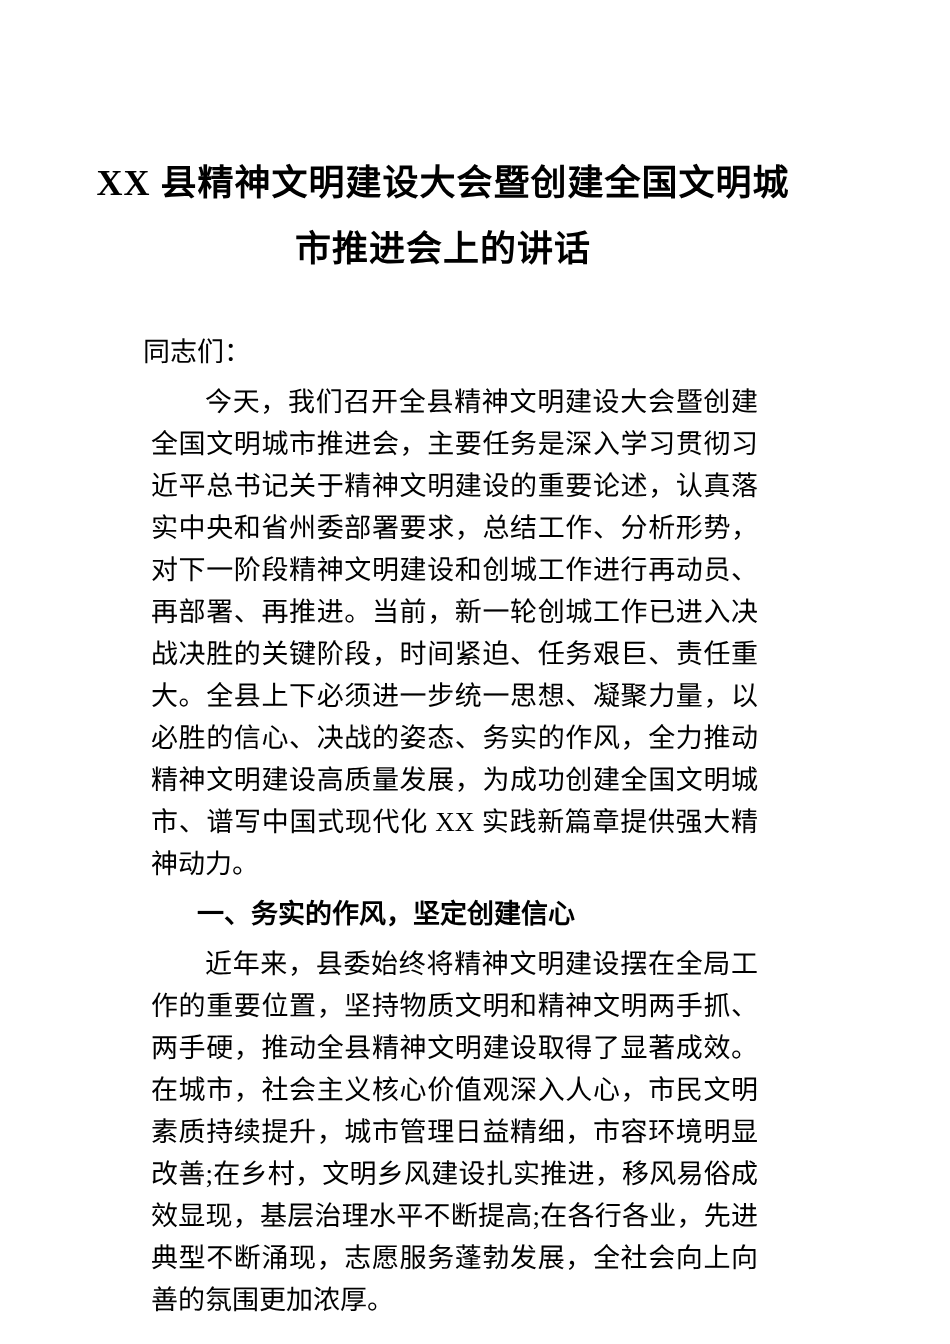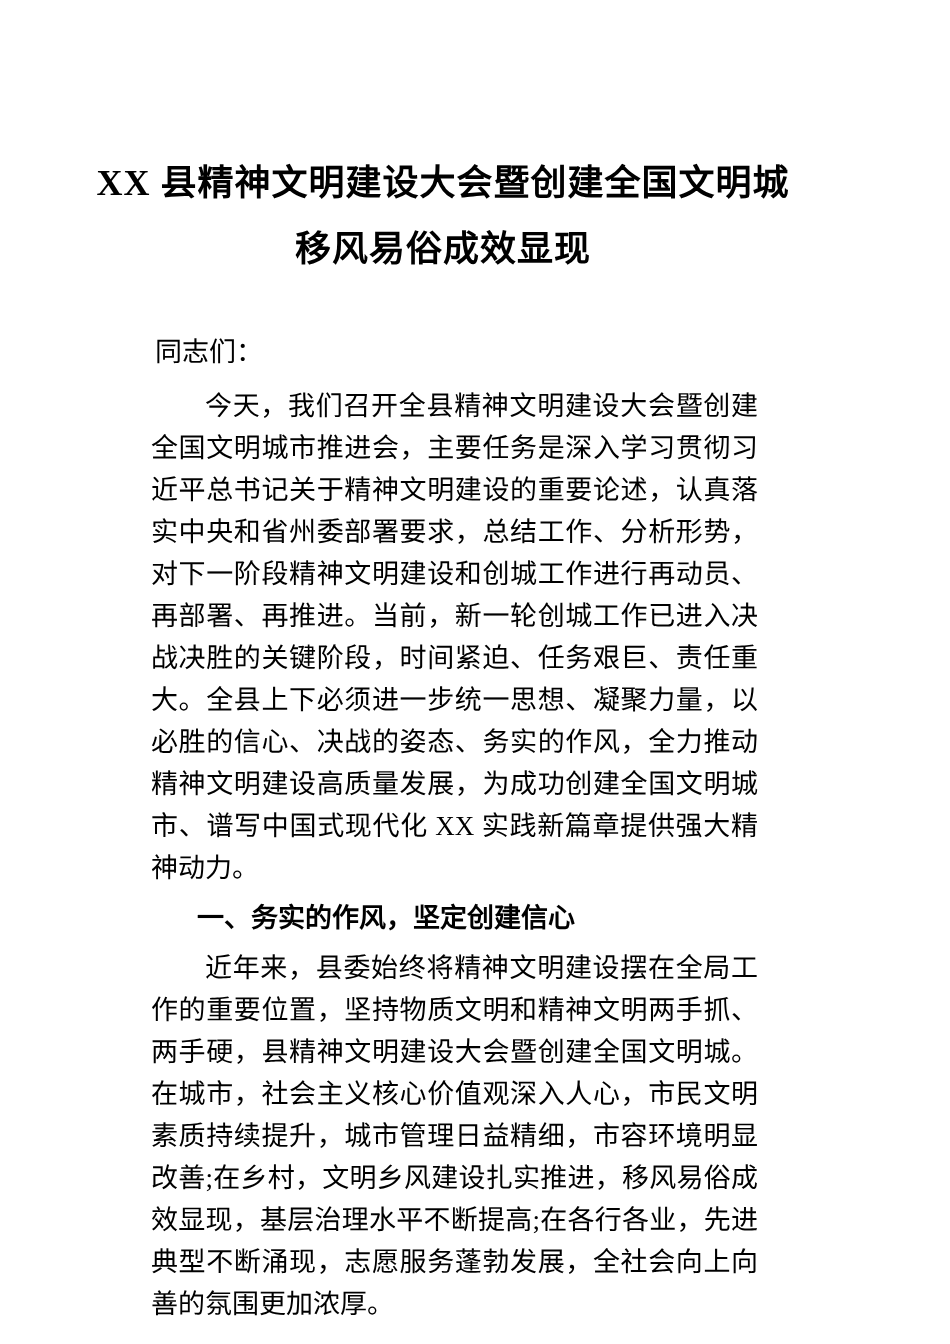--- a/index.html
+++ b/index.html
@@ -29,21 +29,21 @@
     display: block;
   }
   .doc-body {
     margin: 49px 120px 0 143px;
     font-family: "Liberation Serif", "DejaVu Serif", serif;
     font-size: 27px;
     line-height: 42px;
     text-align: justify;
   }
   .salutation {
-    margin: 12px;
+    margin: 0;
     text-indent: 0;
   }
   .para {
     margin: 8px;
     text-indent: 2em;
   }
   .section-heading {
     margin: 0;
     font-family: "Liberation Sans", "DejaVu Sans", sans-serif;
     font-size: 27px;
@@ -51,25 +51,25 @@
     line-height: 42px;
     text-indent: 2em;
   }
 </style>
 </head>
 <body>
 
 <div class="page">
   <h1 class="doc-title">
     <span class="title-line">XX 县精神文明建设大会暨创建全国文明城</span>
-    <span class="title-line">移风易俗成效显现</span>
+    <span class="title-line">市推进会上的讲话</span>
   </h1>
 
   <div class="doc-body">
     <p class="salutation">同志们：</p>
 
     <p class="para">今天，我们召开全县精神文明建设大会暨创建全国文明城市推进会，主要任务是深入学习贯彻习近平总书记关于精神文明建设的重要论述，认真落实中央和省州委部署要求，总结工作、分析形势，对下一阶段精神文明建设和创城工作进行再动员、再部署、再推进。当前，新一轮创城工作已进入决战决胜的关键阶段，时间紧迫、任务艰巨、责任重大。全县上下必须进一步统一思想、凝聚力量，以必胜的信心、决战的姿态、务实的作风，全力推动精神文明建设高质量发展，为成功创建全国文明城市、谱写中国式现代化 XX 实践新篇章提供强大精神动力。</p>
 
     <h2 class="section-heading">一、务实的作风，坚定创建信心</h2>
 
-    <p class="para">近年来，县委始终将精神文明建设摆在全局工作的重要位置，坚持物质文明和精神文明两手抓、两手硬，县精神文明建设大会暨创建全国文明城。在城市，社会主义核心价值观深入人心，市民文明素质持续提升，城市管理日益精细，市容环境明显改善;在乡村，文明乡风建设扎实推进，移风易俗成效显现，基层治理水平不断提高;在各行各业，先进典型不断涌现，志愿服务蓬勃发展，全社会向上向善的氛围更加浓厚。</p>
+    <p class="para">近年来，县委始终将精神文明建设摆在全局工作的重要位置，坚持物质文明和精神文明两手抓、两手硬，推动全县精神文明建设取得了显著成效。在城市，社会主义核心价值观深入人心，市民文明素质持续提升，城市管理日益精细，市容环境明显改善;在乡村，文明乡风建设扎实推进，移风易俗成效显现，基层治理水平不断提高;在各行各业，先进典型不断涌现，志愿服务蓬勃发展，全社会向上向善的氛围更加浓厚。</p>
   </div>
 </div>
 
 </body></html>

